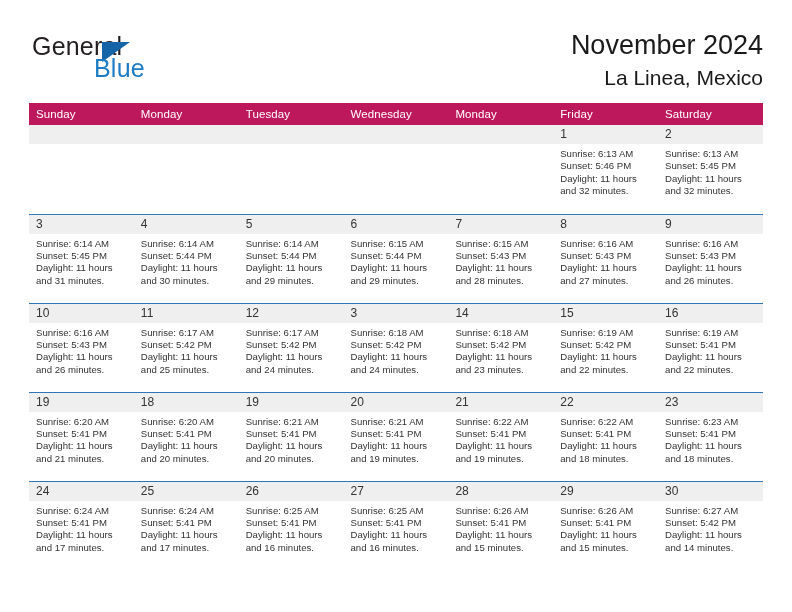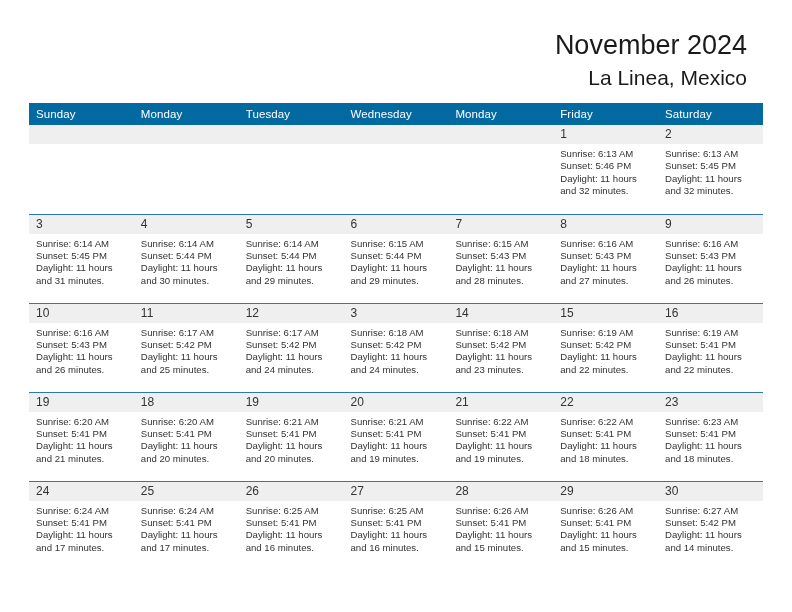--- a/index.html
+++ b/index.html
@@ -61,21 +61,21 @@
     left: 70px;
     top: 10px;
     width: 0;
     height: 0;
     border-left: 28px solid #1664a8;
     border-bottom: 20px solid transparent;
   }
 
   .title-wrap {
     position: absolute;
-    right: 16px;
+    right: 0;
     top: 0;
     text-align: right;
   }
   .cal-title {
     font-size: 27px;
     font-weight: 400;
     color: #1a1a1a;
     line-height: 34px;
     white-space: nowrap;
   }
@@ -91,21 +91,21 @@
   
   .cal {
     position: absolute;
     left: 29px;
     top: 103px;
     width: 734px;
     border-collapse: collapse;
     table-layout: fixed;
   }
   .cal th {
-    background: #0369a1;
+    background: #be185d;
     color: #ffffff;
     font-size: 11.5px;
     font-weight: normal;
     text-align: left;
     padding: 5px 0 5px 7px;
     height: 11px;
     letter-spacing: .1px;
   }
   .cal td {
     vertical-align: top;
@@ -134,20 +134,25 @@
     color: #333333;
   }
   .info div { white-space: nowrap; }
 </style>
 </head>
 <body>
 
 <div class="page">
 
   <div class="top">
+    <div class="logo">
+      <div class="logo-general">General</div>
+      <div class="logo-flag"></div>
+      <div class="logo-blue">Blue</div>
+    </div>
 
     <div class="title-wrap">
       <div class="cal-title">November 2024</div>
       <div class="cal-sub">La Linea, Mexico</div>
     </div>
   </div>
 
   <table class="cal">
     <thead>
       <tr>

